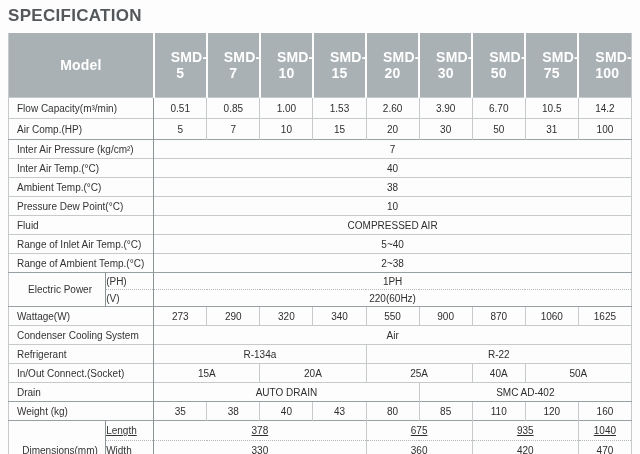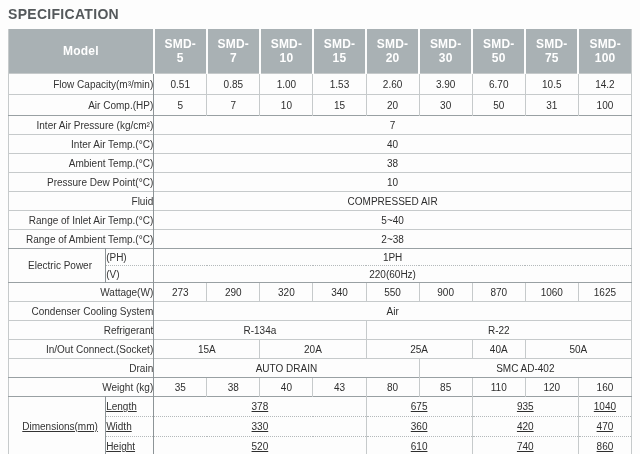--- a/index.html
+++ b/index.html
@@ -4,46 +4,46 @@
 <style>
   html,body{margin:0;padding:0;}
   body{
     width:640px;height:454px;overflow:hidden;
     background:#fdfdfd;
     font-family:"Liberation Sans","DejaVu Sans",sans-serif;
     -webkit-font-smoothing:antialiased;
   }
   .page{padding:4px 8px 0 8px;}
   .title{
-    font-size:14px;font-weight:bold;color:#54585b;
+    font-size:17px;font-weight:bold;color:#54585b;
     letter-spacing:0.3px;margin:2px 0 7px 0;
   }
   table.spec{
     border-collapse:collapse;table-layout:fixed;width:624px;
     border-left:1px solid #c6cacb;border-right:1px solid #c6cacb;
     border-bottom:1px solid #8d9497;
   }
   col.c-label{width:97px;}
   col.c-sub{width:48px;}
   col.c-data{width:53px;}
   thead th{
     background:#a9b1b4;color:#ffffff;
-    font-size:12px;font-weight:600;height:22px;
-    border-left:2px solid #fdfdfd;padding:8px;
+    font-size:14px;font-weight:600;height:22px;
+    border-left:2px solid #fdfdfd;padding:16px;
     letter-spacing:0.2px;
   }
   thead th:first-child{border-left:none;}
   td{
     font-size:10px;color:#2e2e2e;height:18px;
     border-top:1px solid #c6cacb;
     padding:0;text-align:center;vertical-align:middle;
     line-height:1.1;white-space:nowrap;overflow:hidden;
   }
   td.lbl{
-    text-align:right;padding-left:8px;color:#333333;
+    text-align:left;padding-left:8px;color:#333333;
     border-right:1px solid #8d9497;
   }
   td.grp{
     text-align:center;padding-left:6px;color:#333333;
     border-right:1px solid #8d9497;
   }
   td.sub{
     text-align:left;color:#333333;
     border-right:1px solid #8d9497;
   }

